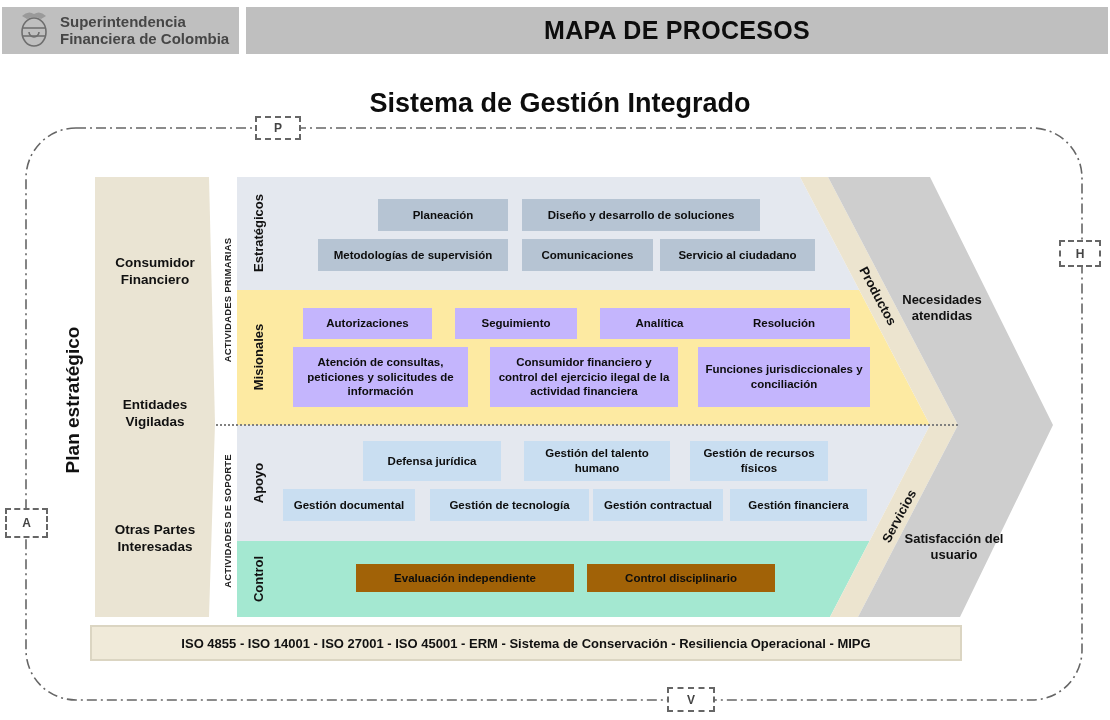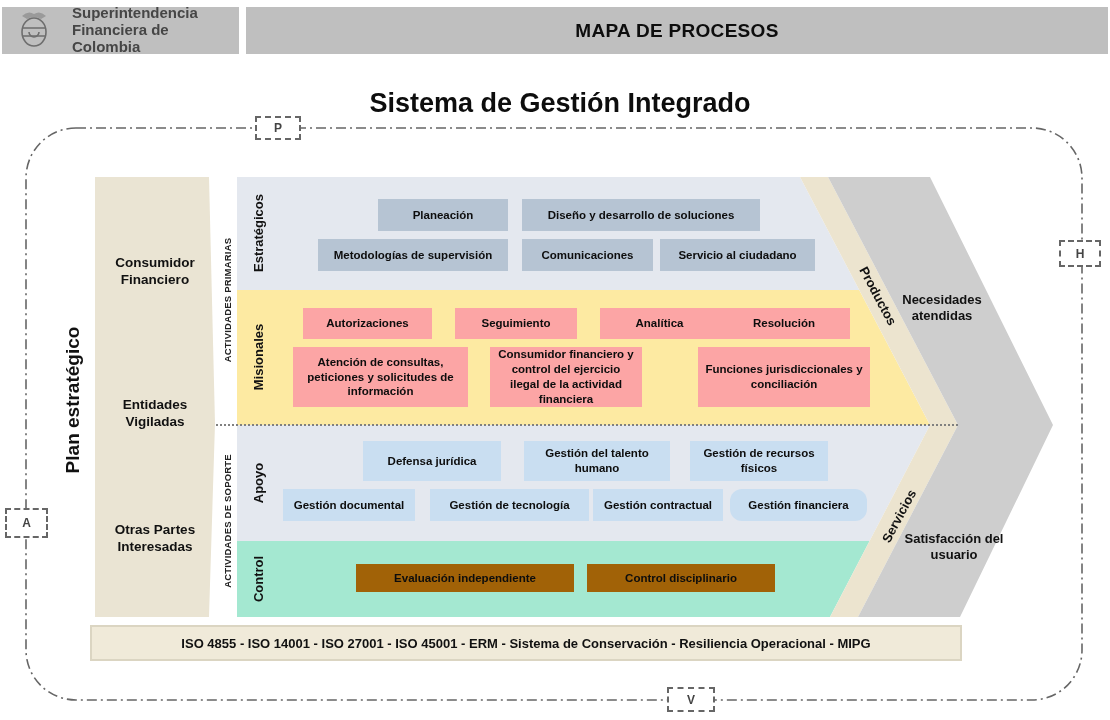--- a/index.html
+++ b/index.html
@@ -2,24 +2,24 @@
 <html><head>
 <meta charset="utf-8">
 <style>
   html,body{margin:0;padding:0;}
   body{
     width:1110px;height:720px;position:relative;overflow:hidden;
     background:#ffffff;font-family:"Liberation Sans",sans-serif;color:#111;
   }
   
   .hbar{position:absolute;top:7px;height:47px;background:#bfbfbf;}
-  .hbar-left{left:2px;width:237px;display:flex;align-items:center;gap:20px;padding-left:14px;box-sizing:border-box;}
+  .hbar-left{left:2px;width:237px;display:flex;align-items:center;gap:8px;padding-left:14px;box-sizing:border-box;}
   .hbar-right{left:246px;width:862px;display:flex;align-items:center;justify-content:center;}
   .logo-text{font-size:15px;font-weight:700;color:#464646;line-height:1.12;}
-  .map-title{font-size:19px;font-weight:800;color:#0d0d0d;letter-spacing:.3px;}
+  .map-title{font-size:25px;font-weight:800;color:#0d0d0d;letter-spacing:.3px;}
   
   .sgi-title{position:absolute;left:280px;top:88px;width:560px;text-align:center;
     font-size:27px;font-weight:800;color:#0d0d0d;}
   
   .frame-svg{position:absolute;left:0;top:0;pointer-events:none;}
   
   .marker{position:absolute;background:#fff;border:2px dashed #666;color:#444;
     font-weight:700;font-size:12px;display:flex;align-items:center;justify-content:center;box-sizing:border-box;}
   .marker-p{left:255px;top:116px;width:46px;height:24px;}
   .marker-h{left:1059px;top:240px;width:42px;height:27px;}
@@ -41,21 +41,21 @@
   .map{position:absolute;left:237px;top:177px;width:693px;height:440px;
     clip-path:polygon(0 0,81.24% 0,100% 56.36%,85.57% 100%,0 100%);}
   .row{position:absolute;left:0;width:100%;}
   .row-estrategicos{top:0;height:113px;background:#e4e8ef;}
   .row-misionales{top:113px;height:135px;background:#fdeaa2;}
   .row-apoyo{top:248px;height:116px;background:#e4e8ef;}
   .row-control{top:364px;height:76px;background:#a4e8d1;}
   .pbox{position:absolute;display:flex;align-items:center;justify-content:center;text-align:center;
     font-size:11.5px;font-weight:700;color:#0d0d0d;line-height:1.3;padding:2px 6px;box-sizing:border-box;}
   .bx-e{background:#b6c4d3;}
-  .bx-m{background:#fca5a5;}
+  .bx-m{background:#c4b5fd;}
   .bx-a{background:#c9def1;}
   .bx-c{background:#a16207;}
   
   .band-beige{position:absolute;left:800px;top:177px;width:158px;height:440px;background:#ece4cf;
     clip-path:polygon(0 0,17.72% 0,100% 56.36%,36.71% 100%,18.99% 100%,82.28% 56.36%);}
   .band-gray{position:absolute;left:828px;top:177px;width:225px;height:440px;background:#cecece;
     clip-path:polygon(0 0,45.33% 0,100% 56.36%,58.67% 100%,13.33% 100%,57.78% 56.36%);}
   .productos-label{position:absolute;left:878px;top:296px;white-space:nowrap;
     transform:translate(-50%,-50%) rotate(62deg);font-size:13px;font-weight:700;}
   .servicios-label{position:absolute;left:899px;top:516px;white-space:nowrap;
@@ -130,30 +130,30 @@
   <div class="pbox bx-e" style="left:285px;top:22px;width:238px;height:32px;">Diseño y desarrollo de soluciones</div>
   <div class="pbox bx-e" style="left:81px;top:62px;width:190px;height:32px;">Metodologías de supervisión</div>
   <div class="pbox bx-e" style="left:285px;top:62px;width:131px;height:32px;">Comunicaciones</div>
   <div class="pbox bx-e" style="left:423px;top:62px;width:155px;height:32px;">Servicio al ciudadano</div>
 
   <div class="pbox bx-m" style="left:66px;top:131px;width:129px;height:31px;">Autorizaciones</div>
   <div class="pbox bx-m" style="left:218px;top:131px;width:122px;height:31px;">Seguimiento</div>
   <div class="pbox bx-m" style="left:363px;top:131px;width:119px;height:31px;">Analítica</div>
   <div class="pbox bx-m" style="left:481px;top:131px;width:132px;height:31px;">Resolución</div>
   <div class="pbox bx-m" style="left:56px;top:170px;width:175px;height:60px;">Atención de consultas, peticiones y solicitudes de información</div>
-  <div class="pbox bx-m" style="left:253px;top:170px;width:152px;height:60px;">Consumidor financiero y control del ejercicio ilegal de la actividad financiera</div>
+  <div class="pbox bx-m" style="left:253px;top:170px;width:188px;height:60px;">Consumidor financiero y control del ejercicio ilegal de la actividad financiera</div>
   <div class="pbox bx-m" style="left:461px;top:170px;width:172px;height:60px;">Funciones jurisdiccionales y conciliación</div>
 
   <div class="pbox bx-a" style="left:126px;top:264px;width:138px;height:40px;">Defensa jurídica</div>
   <div class="pbox bx-a" style="left:287px;top:264px;width:146px;height:40px;">Gestión del talento humano</div>
   <div class="pbox bx-a" style="left:453px;top:264px;width:138px;height:40px;">Gestión de recursos físicos</div>
   <div class="pbox bx-a" style="left:46px;top:312px;width:132px;height:32px;">Gestión documental</div>
   <div class="pbox bx-a" style="left:193px;top:312px;width:159px;height:32px;">Gestión de tecnología</div>
   <div class="pbox bx-a" style="left:356px;top:312px;width:130px;height:32px;">Gestión contractual</div>
-  <div class="pbox bx-a" style="left:493px;top:312px;width:137px;height:32px;border-radius:12px;">Gestión financiera</div>
+  <div class="pbox bx-a" style="left:493px;top:312px;width:137px;height:32px;">Gestión financiera</div>
 
   <div class="pbox bx-c" style="left:119px;top:387px;width:218px;height:28px;">Evaluación independiente</div>
   <div class="pbox bx-c" style="left:350px;top:387px;width:188px;height:28px;">Control disciplinario</div>
 </div>
 
 <div class="band-beige"></div>
 <div class="band-gray"></div>
 <div class="productos-label">Productos</div>
 <div class="servicios-label">Servicios</div>
 <div class="out-label necesidades">Necesidades atendidas</div>

